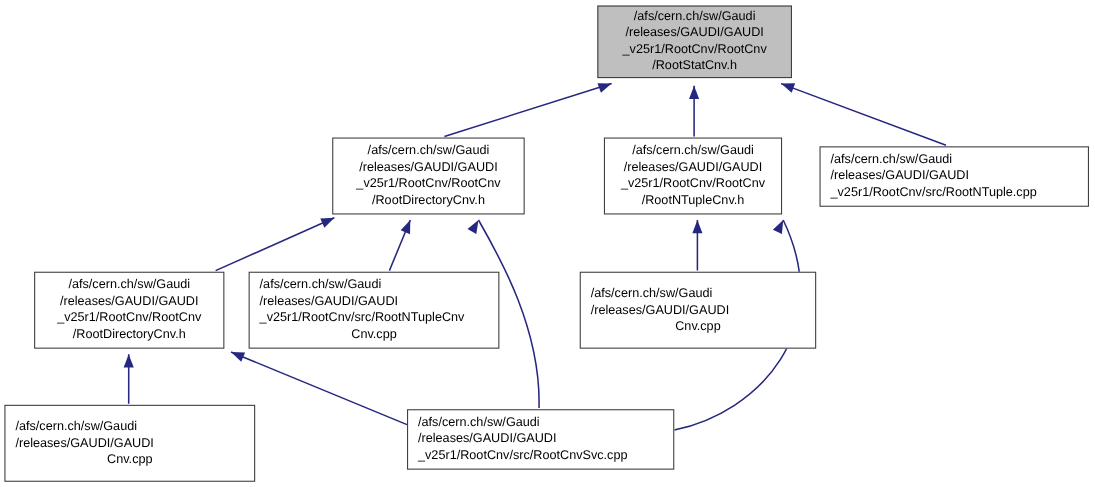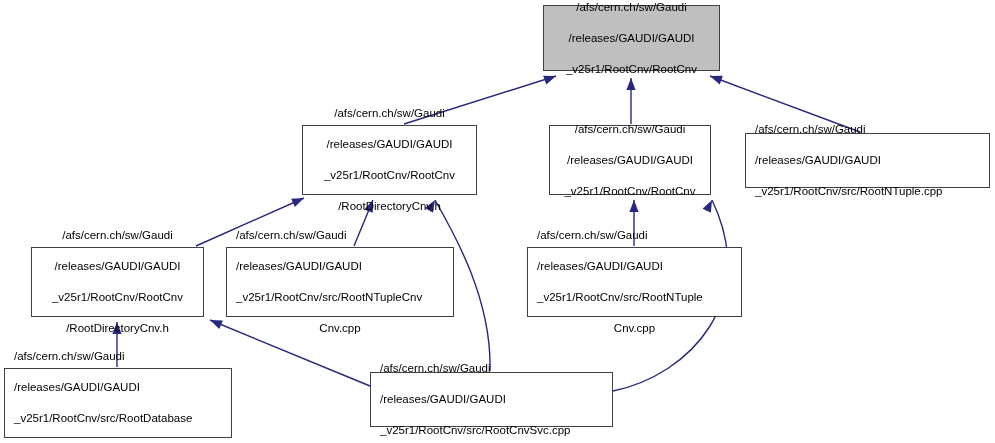--- a/index.html
+++ b/index.html
@@ -31,21 +31,20 @@
     color: #000000;
     font-size: 11.5px;
     line-height: 15px;
     text-align: center;
     display: flex;
     flex-direction: column;
     justify-content: center;
     white-space: pre;
     letter-spacing: 0px;
     z-index: 2;
-    gap: 16px;
   }
   .node.root {
     background: #bfbfbf;
     border: 1px solid #404040;
   }
   .node .ln {
     display: block;
     width: 100%;
   }
   .node .ln.l {
@@ -93,22 +92,22 @@
       </g>
       <g>
         <path d="M 117 367 L 117 322" fill="none" stroke="#26277e" stroke-width="1.4"></path>
         <polygon points="0,0 -12,-4.6 -12,4.6" fill="#26277e" transform="translate(117,322) rotate(-90)"></polygon>
       </g>
       <g>
         <path d="M 370 386 L 210 320" fill="none" stroke="#26277e" stroke-width="1.4"></path>
         <polygon points="0,0 -12,-4.6 -12,4.6" fill="#26277e" transform="translate(210,320) rotate(-157)"></polygon>
       </g>
     </svg>
-<div class="node root" style="left: 543px; top: 5px; width: 177px; height: 66px;"><span class="ln">/afs/cern.ch/sw/Gaudi</span><span class="ln">/releases/GAUDI/GAUDI</span><span class="ln">_v25r1/RootCnv/RootCnv</span></div>
+<div class="node root" style="left: 543px; top: 5px; width: 177px; height: 66px;"><span class="ln">/afs/cern.ch/sw/Gaudi</span><span class="ln">/releases/GAUDI/GAUDI</span><span class="ln">_v25r1/RootCnv/RootCnv</span><span class="ln">/RootStatCnv.h</span></div>
     <div class="node" style="left: 302px; top: 125px; width: 175px; height: 70px;"><span class="ln">/afs/cern.ch/sw/Gaudi</span><span class="ln">/releases/GAUDI/GAUDI</span><span class="ln">_v25r1/RootCnv/RootCnv</span><span class="ln">/RootDirectoryCnv.h</span></div>
-    <div class="node" style="left: 549px; top: 125px; width: 162px; height: 70px;"><span class="ln">/afs/cern.ch/sw/Gaudi</span><span class="ln">/releases/GAUDI/GAUDI</span><span class="ln">_v25r1/RootCnv/RootCnv</span></div>
+    <div class="node" style="left: 549px; top: 125px; width: 162px; height: 70px;"><span class="ln">/afs/cern.ch/sw/Gaudi</span><span class="ln">/releases/GAUDI/GAUDI</span><span class="ln">_v25r1/RootCnv/RootCnv</span><span class="ln">/RootNTupleCnv.h</span></div>
     <div class="node" style="left: 745px; top: 133px; width: 245px; height: 55px;"><span class="ln l">/afs/cern.ch/sw/Gaudi</span><span class="ln l">/releases/GAUDI/GAUDI</span><span class="ln l">_v25r1/RootCnv/src/RootNTuple.cpp</span></div>
     <div class="node" style="left: 31px; top: 247px; width: 173px; height: 70px;"><span class="ln">/afs/cern.ch/sw/Gaudi</span><span class="ln">/releases/GAUDI/GAUDI</span><span class="ln">_v25r1/RootCnv/RootCnv</span><span class="ln">/RootDirectoryCnv.h</span></div>
     <div class="node" style="left: 226px; top: 247px; width: 228px; height: 70px;"><span class="ln l">/afs/cern.ch/sw/Gaudi</span><span class="ln l">/releases/GAUDI/GAUDI</span><span class="ln l">_v25r1/RootCnv/src/RootNTupleCnv</span><span class="ln">Cnv.cpp</span></div>
-    <div class="node" style="left: 527px; top: 247px; width: 215px; height: 70px;"><span class="ln l">/afs/cern.ch/sw/Gaudi</span><span class="ln l">/releases/GAUDI/GAUDI</span><span class="ln l">_v25r1/RootCnv/src/RootNTuple</span><span class="ln">Cnv.cpp</span></div>
-    <div class="node" style="left: 4px; top: 368px; width: 228px; height: 70px;"><span class="ln l">/afs/cern.ch/sw/Gaudi</span><span class="ln l">/releases/GAUDI/GAUDI</span><span class="ln l">_v25r1/RootCnv/src/RootDatabase</span><span class="ln">Cnv.cpp</span></div>
+    <div class="node" style="left: 527px; top: 247px; width: 215px; height: 70px;"><span class="ln l">/afs/cern.ch/sw/Gaudi</span><span class="ln l">/releases/GAUDI/GAUDI</span><span class="ln">Cnv.cpp</span></div>
+    <div class="node" style="left: 4px; top: 368px; width: 228px; height: 70px;"><span class="ln l">/afs/cern.ch/sw/Gaudi</span><span class="ln l">/releases/GAUDI/GAUDI</span><span class="ln">Cnv.cpp</span></div>
     <div class="node" style="left: 370px; top: 372px; width: 243px; height: 55px;"><span class="ln l">/afs/cern.ch/sw/Gaudi</span><span class="ln l">/releases/GAUDI/GAUDI</span><span class="ln l">_v25r1/RootCnv/src/RootCnvSvc.cpp</span></div>
   </div>
 
 </body></html>

